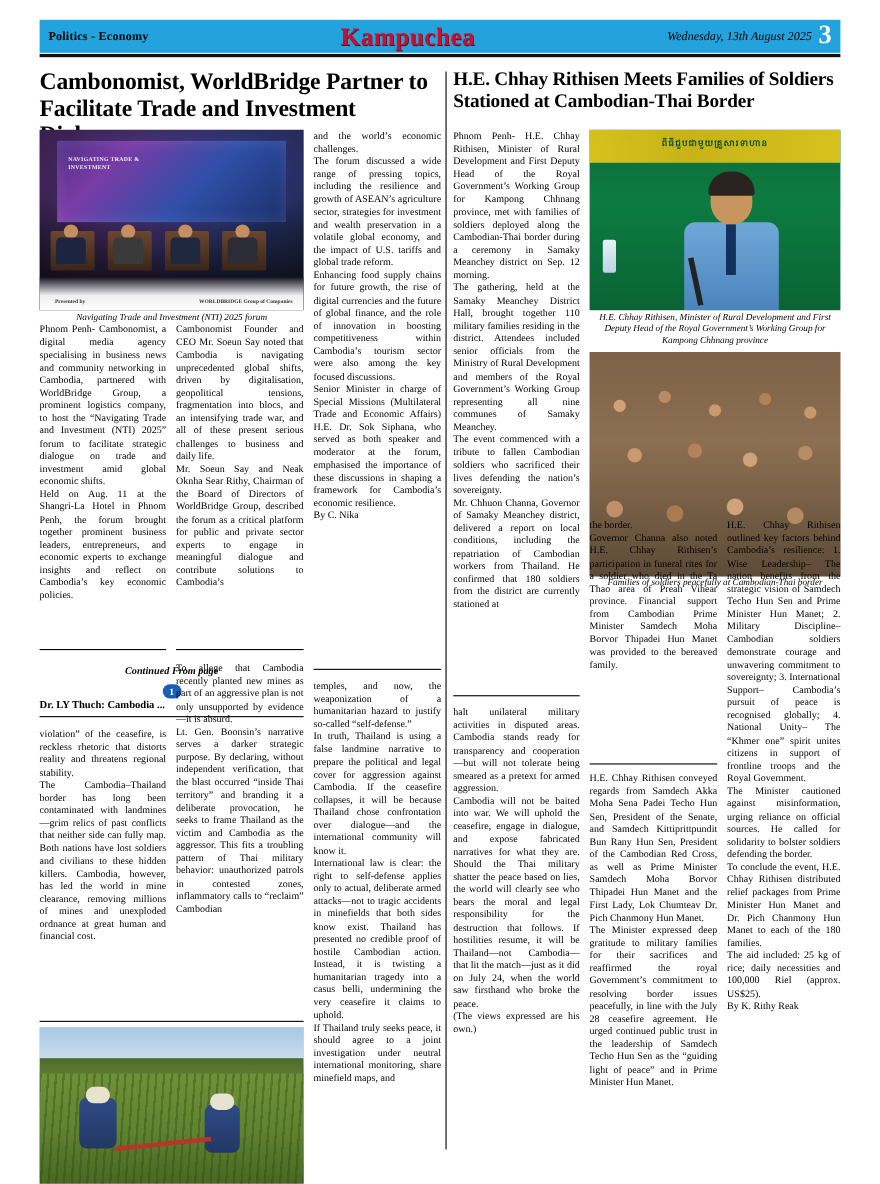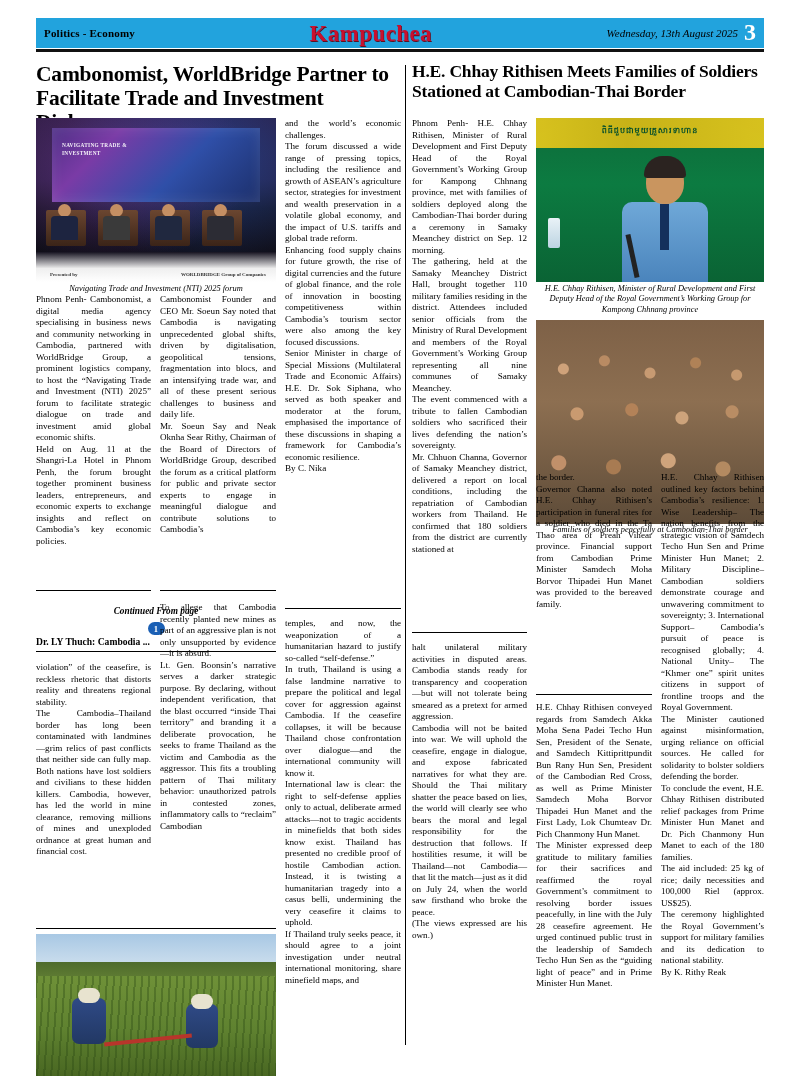--- a/index.html
+++ b/index.html
@@ -453,17 +453,16 @@
   <div class="col c5" style="top:640px; height:320px;">
     <p>H.E. Chhay Rithisen conveyed regards from Samdech Akka Moha Sena Padei Techo Hun Sen, President of the Senate, and Samdech Kittiprittpundit Bun Rany Hun Sen, President of the Cambodian Red Cross, as well as Prime Minister Samdech Moha Borvor Thipadei Hun Manet and the First Lady, Lok Chumteav Dr. Pich Chanmony Hun Manet.</p>
     <p>The Minister expressed deep gratitude to military families for their sacrifices and reaffirmed the royal Government’s commitment to resolving border issues peacefully, in line with the July 28 ceasefire agreement. He urged continued public trust in the leadership of Samdech Techo Hun Sen as the “guiding light of peace” and in Prime Minister Hun Manet.</p>
   </div>
 
   <div class="col c6" style="top:410px; height:560px;">
     <p>H.E. Chhay Rithisen outlined key factors behind Cambodia’s resilience: 1. Wise Leadership– The nation benefits from the strategic vision of Samdech Techo Hun Sen and Prime Minister Hun Manet; 2. Military Discipline– Cambodian soldiers demonstrate courage and unwavering commitment to sovereignty; 3. International Support– Cambodia’s pursuit of peace is recognised globally; 4. National Unity– The “Khmer one” spirit unites citizens in support of frontline troops and the Royal Government.</p>
     <p>The Minister cautioned against misinformation, urging reliance on official sources. He called for solidarity to bolster soldiers defending the border.</p>
     <p>To conclude the event, H.E. Chhay Rithisen distributed relief packages from Prime Minister Hun Manet and Dr. Pich Chanmony Hun Manet to each of the 180 families.</p>
     <p>The aid included: 25 kg of rice; daily necessities and 100,000 Riel (approx. US$25).</p>
-    <p>The ceremony highlighted the Royal Government’s support for military families and its dedication to national stability.</p>
     <p>By K. Rithy Reak</p>
   </div>
 
 </div>
 
 </body></html>

